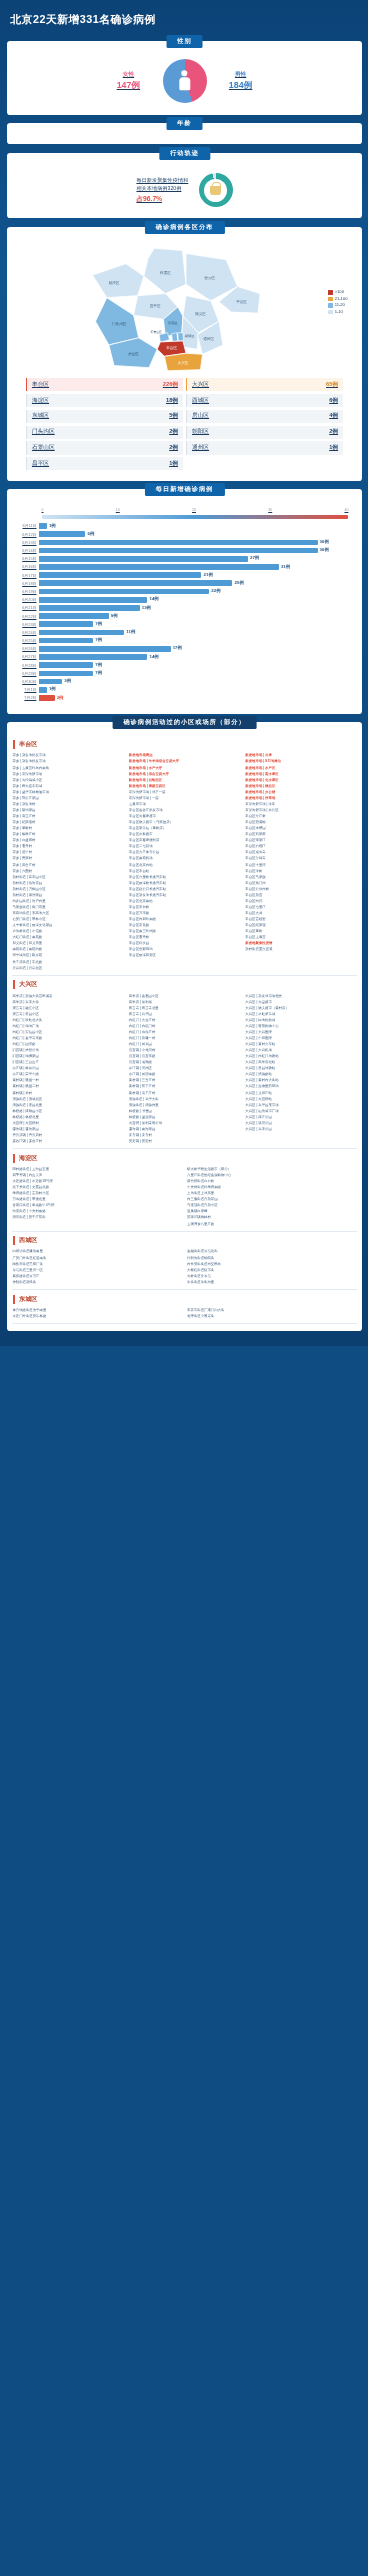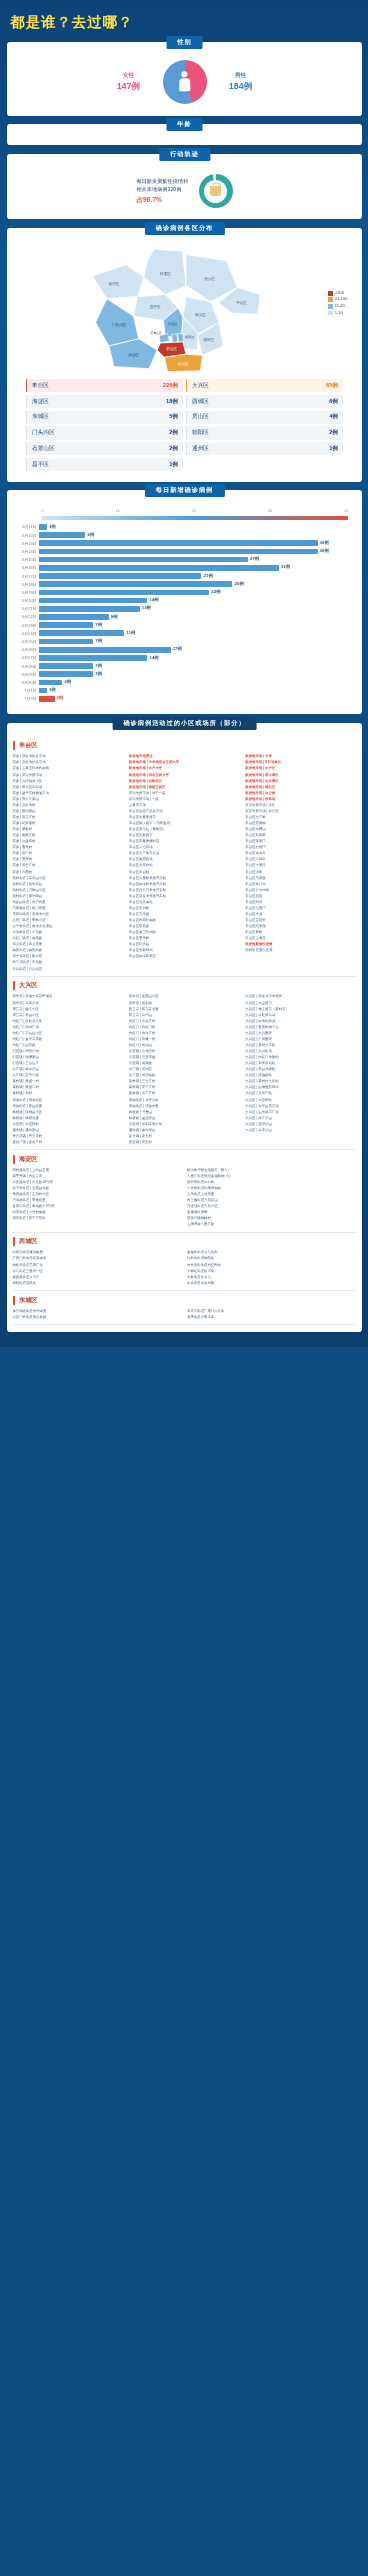--- a/index.html
+++ b/index.html
@@ -34,20 +34,21 @@
     letter-spacing: 1px;
     text-shadow: 0 1px 0 #0a3760;
   }
   
   .card {
     background: #ffffff;
     border-radius: 3.1px;
     margin: 0 7.2px 8.2px 7.2px;
     padding: 13.4px 6.2px 8.2px 6.2px;
     position: relative;
+    text-decoration: underline;
   }
   .section-title {
     position: absolute;
     top: -5.7px;
     left: 50%;
     transform: translateX(-50%);
     background: #0f63a8;
     color: #fff;
     font-size: 6.2px;
     font-weight: bold;
@@ -185,21 +186,21 @@
   .plist div { white-space: nowrap; overflow: hidden; text-overflow: ellipsis; }
   .hl { color: #e0503f; font-weight: bold; }
   .divider { height:0.5px; background:#e3eaf1; margin: 4.1px 0 0 0; }
 </style>
 </head>
 <body>
 
 <div class="page">
 
   <div class="header">
-    <div class="line2">都是谁？去过哪？</div>
+    <div class="line1">北京22天新增331名确诊病例</div>
   </div>
 
   <div class="card">
     <div class="section-title">性别</div>
     <div class="gender-row">
       <div class="gender-block">
         <div class="gender-label f">女性</div>
         <div class="gender-num f">147例</div>
       </div>
       <div class="pie">

